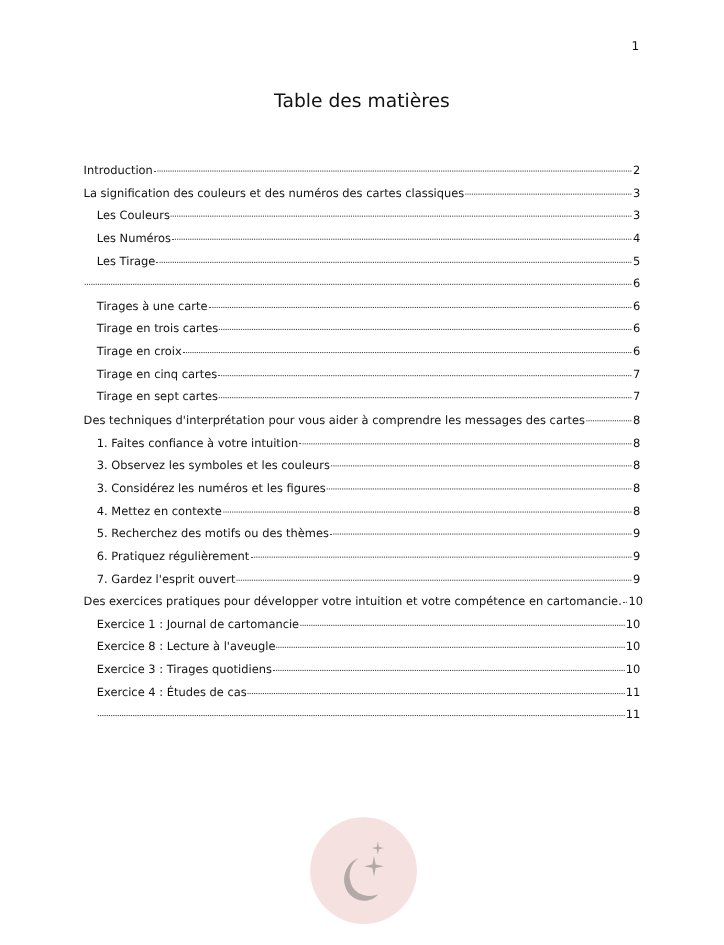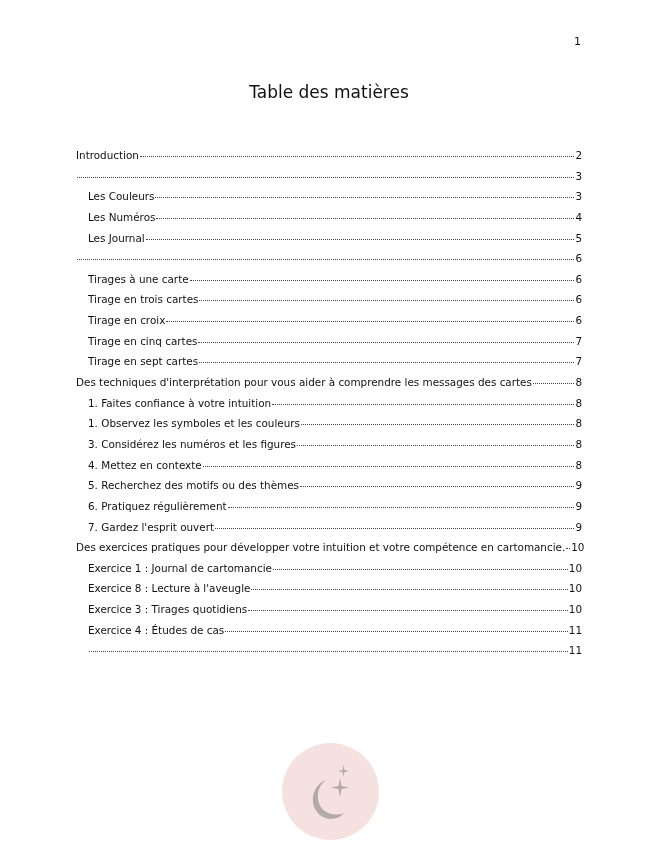--- a/index.html
+++ b/index.html
@@ -24,35 +24,36 @@
 <div class="page-num">1</div>
 <div class="title">Table des matières</div>
 
 <div class="toc" id="toc">
     <div class="row">
       <span class="label">Introduction</span>
       <span class="dots"></span>
       <span class="pg">2</span>
     </div>
     <div class="row">
+      <span class="label">La signification des couleurs et des numéros des cartes classiques</span>
       <span class="dots"></span>
       <span class="pg">3</span>
     </div>
     <div class="row l2">
       <span class="label">Les Couleurs</span>
       <span class="dots"></span>
       <span class="pg">3</span>
     </div>
     <div class="row l2">
       <span class="label">Les Numéros</span>
       <span class="dots"></span>
       <span class="pg">4</span>
     </div>
     <div class="row l2">
-      <span class="label">Les Journal</span>
+      <span class="label">Les Tirage</span>
       <span class="dots"></span>
       <span class="pg">5</span>
     </div>
     <div class="row">
       <span class="dots"></span>
       <span class="pg">6</span>
     </div>
     <div class="row l2">
       <span class="label">Tirages à une carte</span>
       <span class="dots"></span>
@@ -82,21 +83,21 @@
       <span class="label">Des techniques d'interprétation pour vous aider à comprendre les messages des cartes</span>
       <span class="dots"></span>
       <span class="pg">8</span>
     </div>
     <div class="row l2">
       <span class="label">1. Faites confiance à votre intuition</span>
       <span class="dots"></span>
       <span class="pg">8</span>
     </div>
     <div class="row l2">
-      <span class="label">1. Observez les symboles et les couleurs</span>
+      <span class="label">3. Observez les symboles et les couleurs</span>
       <span class="dots"></span>
       <span class="pg">8</span>
     </div>
     <div class="row l2">
       <span class="label">3. Considérez les numéros et les figures</span>
       <span class="dots"></span>
       <span class="pg">8</span>
     </div>
     <div class="row l2">
       <span class="label">4. Mettez en contexte</span>

